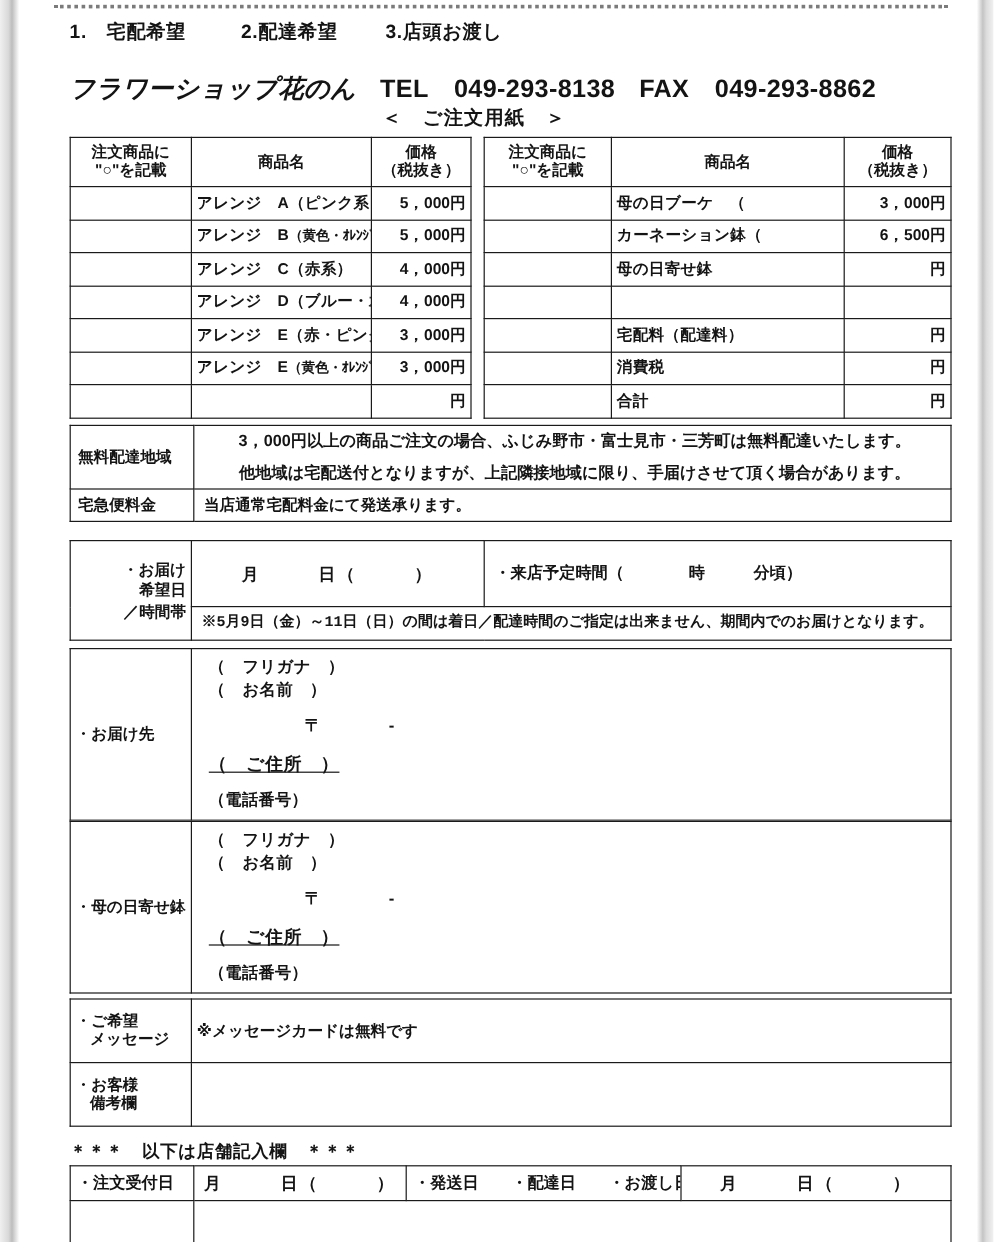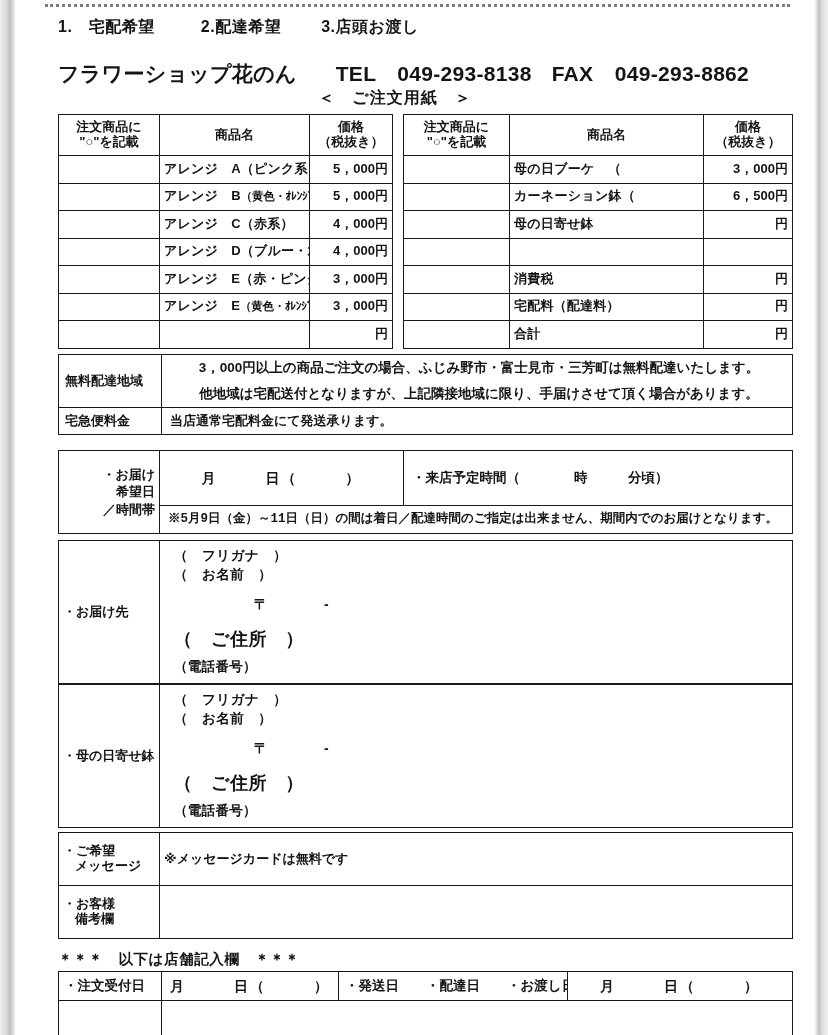--- a/index.html
+++ b/index.html
@@ -60,21 +60,21 @@
 
   .shopline {
     position: absolute;
     left: 58px; top: 60px;
     width: 740px;
     font-size: 21px;
     font-weight: 800;
     letter-spacing: .3px;
     white-space: nowrap;
   }
-  .shopname { margin-right: 39px; }
+  .shopname { margin-right: 20px; font-style: italic; }
   .tel { margin-right: 20px; }
 
   .formtitle {
     position: absolute;
     left: 0; top: 88px;
     width: 790px;
     text-align: center;
     font-size: 16px;
     font-weight: 700;
     letter-spacing: 1px;
@@ -140,21 +140,21 @@
   #tbl-recipient { left: 58px; top: 540px; width: 735px; }
   #tbl-orderer   { left: 58px; top: 684px; width: 735px; }
   .addr-lbl { width: 92px; text-align: left; padding-left: 5px; font-size: 13.5px;
      vertical-align: middle; white-space: normal; }
   .addr-body { padding: 0; height: 142px; vertical-align: top; position: relative; }
   .addr-inner { position: relative; height: 142px; }
   .a-furi   { position: absolute; left: 10px; top: 7px;  font-size: 13.5px; letter-spacing: .5px; }
   .a-name   { position: absolute; left: 10px; top: 26px; font-size: 13.5px; letter-spacing: .5px; }
   .a-zip    { position: absolute; left: 90px; top: 55px; font-size: 14px; letter-spacing: 1px; }
   .a-dash   { position: absolute; left: 160px; top: 55px; font-size: 14px; }
-  .a-addr   { position: absolute; left: 10px; top: 88px; font-size: 18px; letter-spacing: .5px; }
+  .a-addr   { position: absolute; left: 10px; top: 88px; font-size: 15px; letter-spacing: .5px; text-decoration: underline; }
   .a-tel    { position: absolute; left: 10px; top: 118px; font-size: 13.5px; letter-spacing: .3px; }
 
   
   #tbl-message { left: 58px; top: 832px; width: 735px; }
   .msg-lbl { width: 92px; text-align: left; padding-left: 5px; font-size: 13px;
      white-space: normal; line-height: 1.45; }
   .msg-lbl .ind { display: block; padding-left: 12px; }
   .msg-body { height: 52px; vertical-align: top; text-align: left;
      padding: 4px 0 0 6px; font-size: 12.5px; }
   .rem-body { height: 52px; }
@@ -275,26 +275,26 @@
       <td class="c-name nm">母の日寄せ鉢</td>
       <td class="c-price">円</td>
     </tr>
     <tr class="prod-row">
       <td class="c-check"></td>
       <td class="c-name nm"></td>
       <td class="c-price"></td>
     </tr>
     <tr class="prod-row">
       <td class="c-check"></td>
+      <td class="c-name nm">宅配料（配達料）</td>
+      <td class="c-price">円</td>
+    </tr>
+    <tr class="prod-row">
+      <td class="c-check"></td>
       <td class="c-name nm">消費税</td>
-      <td class="c-price">円</td>
-    </tr>
-    <tr class="prod-row">
-      <td class="c-check"></td>
-      <td class="c-name nm">宅配料（配達料）</td>
       <td class="c-price">円</td>
     </tr>
     <tr class="prod-row">
       <td class="c-check"></td>
       <td class="c-name nm">合計</td>
       <td class="c-price">円</td>
     </tr>
   </tbody>
     </table>
 

